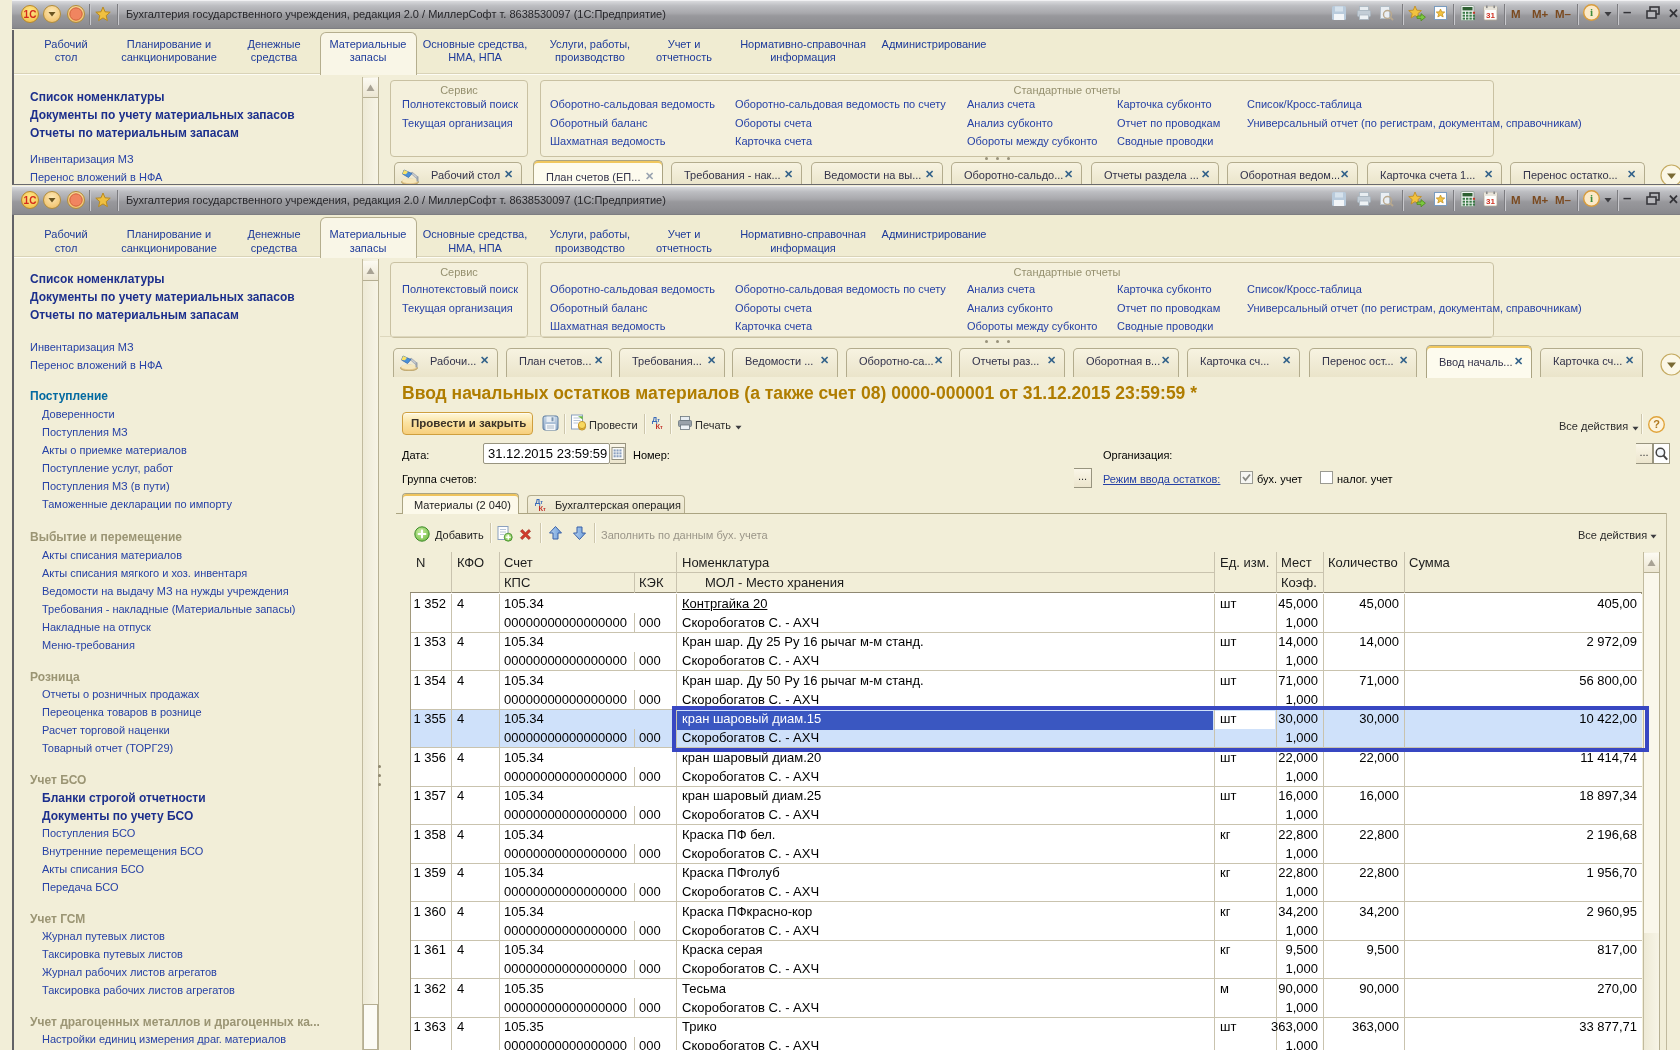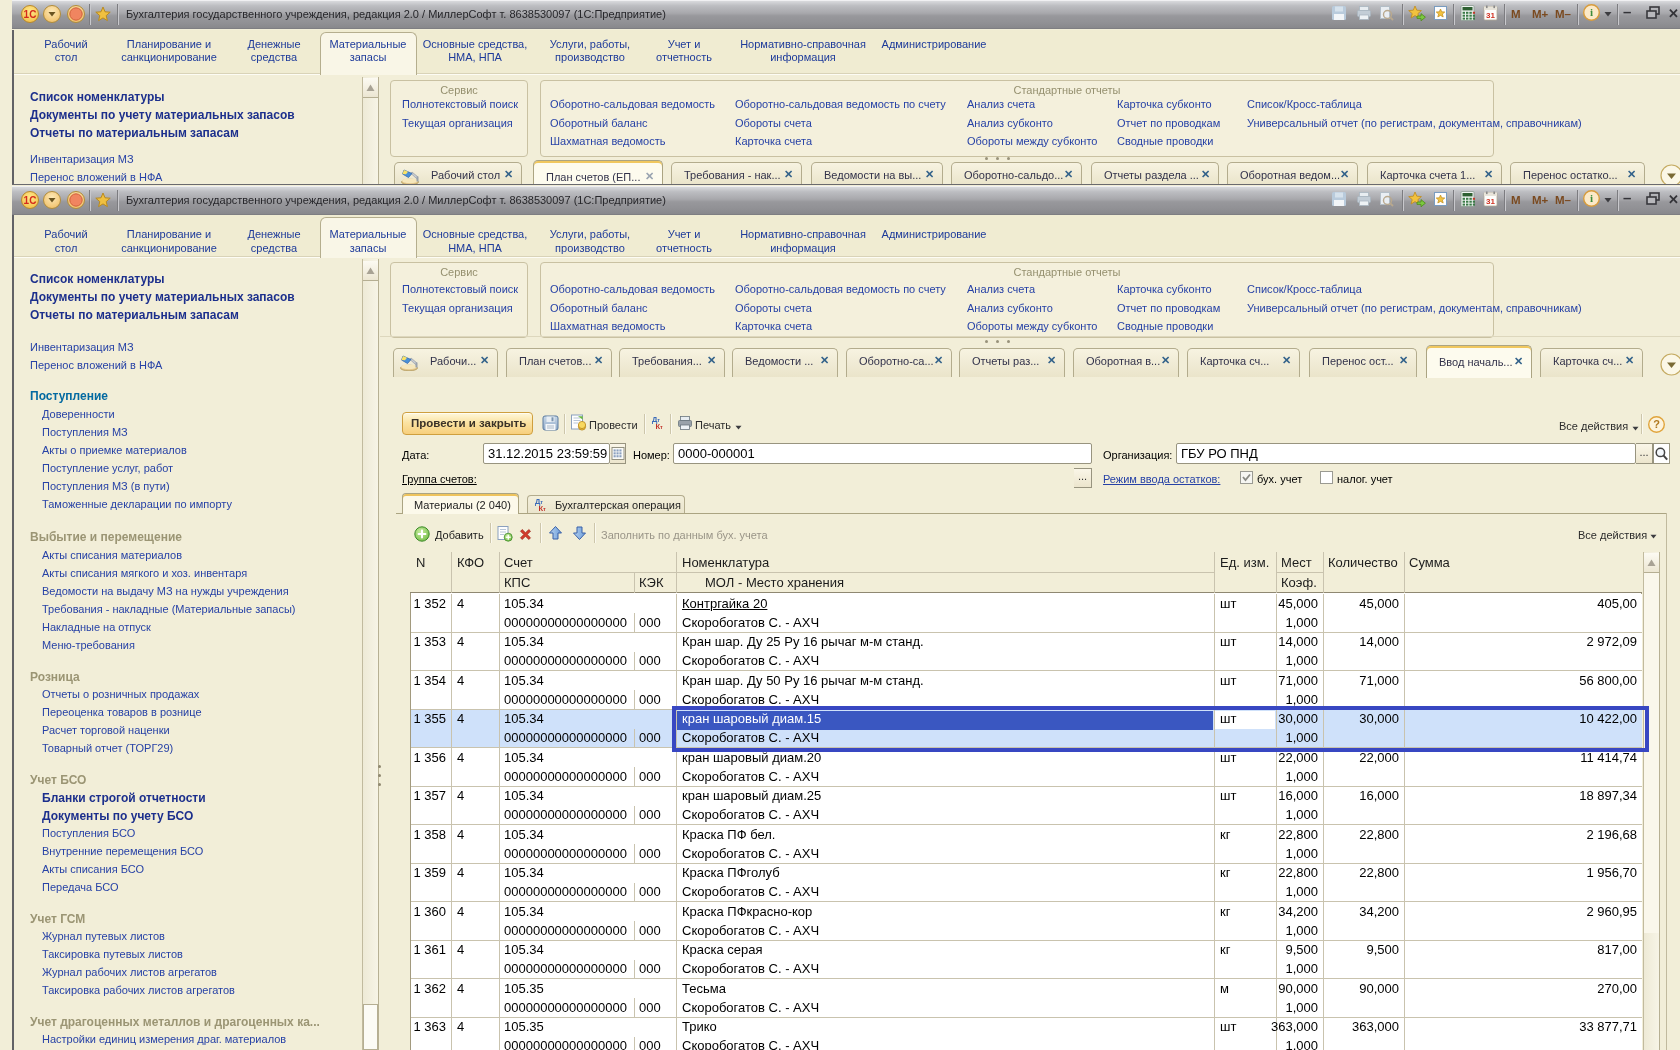--- a/index.html
+++ b/index.html
@@ -439,20 +439,21 @@
       <div class="a" style="left:1414px;top:161px;width:106px;height:33px;background:#fdfbee;border:1px solid #aba482;border-bottom:none;border-radius:5px 5px 0 0;z-index:5;box-shadow:inset 0 2px 0 #f0c75e;"></div>
       <div class="a" style="left:1427px;top:172px;white-space:nowrap;font-size:11px;color:#32324a;z-index:6;">Ввод началь...</div>
       <div class="a" style="left:1502px;top:171px;white-space:nowrap;font-size:11px;font-weight:bold;color:#33628a;z-index:6;">✕</div>
       <div class="a" style="left:1528px;top:164px;width:103px;height:29px;background:linear-gradient(180deg,#f7f3e1,#eae4ca);border:1px solid #b3ac8d;border-bottom:none;border-radius:5px 5px 0 0;"></div>
       <div class="a" style="left:1541px;top:171px;white-space:nowrap;font-size:11px;color:#32324a;z-index:6;">Карточка сч...</div>
       <div class="a" style="left:1613px;top:170px;white-space:nowrap;font-size:11px;font-weight:bold;color:#33628a;z-index:6;">✕</div>
       <svg class="a" style="left:1648px;top:169px;" width="23" height="23" viewBox="0 0 23 23">
         <circle cx="11.5" cy="11.5" r="10.5" fill="#fbf7e6" stroke="#c5ab62" stroke-width="1.2"></circle>
         <path d="M7 9.5 L16 9.5 L11.5 15 Z" fill="#7a6a34"></path>
       </svg>
+      <div class="a" style="left:390px;top:199px;white-space:nowrap;font-size:17.5px;font-weight:bold;color:#b07d00;">Ввод начальных остатков материалов (а также счет 08) 0000-000001 от 31.12.2015 23:59:59 *</div>
       <div class="a" style="left:390px;top:228px;width:131px;height:23px;background:linear-gradient(180deg,#fff8dc,#fbe3a3 45%,#f7cf7d);border:1px solid #cf9f3e;border-radius:4px;box-shadow:inset 0 1px 0 #fffdf2;"></div>
       <div class="a" style="left:399px;top:233px;white-space:nowrap;font-size:11.5px;font-weight:bold;color:#3a3228;">Провести и закрыть</div>
       <svg class="a" style="left:530px;top:231px;" width="17" height="16" viewBox="0 0 17 16">
         <rect x="1" y="1" width="15" height="14" rx="2" fill="url(#flg)" stroke="#5a7aa0"></rect>
         <defs>
           <linearGradient id="flg" x1="0" y1="0" x2="0" y2="1">
             <stop offset="0" stop-color="#c8d8e8"></stop>
             <stop offset="1" stop-color="#90aac8"></stop>
           </linearGradient>
         </defs>
@@ -506,30 +507,28 @@
         <rect x="5.5" y="3.4" width="2.1" height="2.1" fill="#8aa0c0"></rect>
         <rect x="8.4" y="3.4" width="2.1" height="2.1" fill="#8aa0c0"></rect>
         <rect x="2.6" y="6.3" width="2.1" height="2.1" fill="#8aa0c0"></rect>
         <rect x="5.5" y="6.3" width="2.1" height="2.1" fill="#8aa0c0"></rect>
         <rect x="8.4" y="6.3" width="2.1" height="2.1" fill="#8aa0c0"></rect>
         <rect x="2.6" y="9.2" width="2.1" height="2.1" fill="#8aa0c0"></rect>
         <rect x="5.5" y="9.2" width="2.1" height="2.1" fill="#8aa0c0"></rect>
         <rect x="8.4" y="9.2" width="2.1" height="2.1" fill="#8aa0c0"></rect>
       </svg>
       <div class="a" style="left:621px;top:265px;white-space:nowrap;font-size:11px;color:#000;">Номер:</div>
-      <div class="a" style="left:661px;top:259px;width:419px;height:21px;background:#fff;border:1px solid #98947f;border-radius:2px;font-size:13px;color:#000;padding:2px 0 0 4px;">0000-000001</div>
       <div class="a" style="left:1091px;top:265px;white-space:nowrap;font-size:11px;color:#000;">Организация:</div>
-      <div class="a" style="left:1164px;top:259px;width:460px;height:21px;background:#fff;border:1px solid #98947f;border-radius:2px;font-size:13px;color:#000;padding:2px 0 0 4px;">ГБУ РО ПНД</div>
       <div class="a" style="left:1624px;top:259px;width:17px;height:21px;background:linear-gradient(180deg,#faf6e8,#ece5cd);border:1px solid #98947f;border-left:none;text-align:center;font-size:11px;color:#333;padding-top:4px;line-height:8px;">...</div>
       <div class="a" style="left:1641px;top:259px;width:17px;height:21px;background:#fff;border:1px solid #98947f;"></div>
       <svg class="a" style="left:1642px;top:262px;" width="15" height="16" viewBox="0 0 15 16">
         <circle cx="6.4" cy="6.4" r="4.2" fill="#f4f8fc" stroke="#444444" stroke-width="1.5"></circle>
         <line x1="9.4" y1="9.4" x2="13.2" y2="13.6" stroke="#444444" stroke-width="2"></line>
       </svg>
-      <div class="a" style="left:390px;top:289px;white-space:nowrap;font-size:11px;color:#000;text-decoration:underline;">Группа счетов:</div>
+      <div class="a" style="left:390px;top:289px;white-space:nowrap;font-size:11px;color:#000;">Группа счетов:</div>
       <div class="a" style="left:1062px;top:284px;width:18px;height:20px;background:linear-gradient(180deg,#faf6e8,#ece5cd);border:1px solid #98947f;border-left:none;text-align:center;font-size:11px;color:#333;padding-top:3px;line-height:8px;">...</div>
       <div class="a" style="left:1091px;top:289px;white-space:nowrap;font-size:11px;color:#2742a6;text-decoration:underline;">Режим ввода остатков:</div>
       <div class="a" style="left:1228px;top:287px;width:13px;height:13px;background:#f6f6f2;border:1px solid #9a9a92;"></div>
       <svg class="a" style="left:1230px;top:289px;" width="9" height="9" viewBox="0 0 9 9">
         <path d="M1 4 L3.5 7 L8 1.5" fill="none" stroke="#8a8a84" stroke-width="1.8"></path>
       </svg>
       <div class="a" style="left:1245px;top:289px;white-space:nowrap;font-size:11px;color:#000;">бух. учет</div>
       <div class="a" style="left:1308px;top:287px;width:13px;height:13px;background:#fff;border:1px solid #9a9a92;"></div>
       <div class="a" style="left:1325px;top:289px;white-space:nowrap;font-size:11px;color:#000;">налог. учет</div>
       <div class="a" style="left:390px;top:309px;width:117px;height:21px;background:#fcf9ea;border:1px solid #aba482;border-bottom:none;border-radius:4px 4px 0 0;box-shadow:inset 0 2px 0 #eec35c;z-index:4;"></div>

